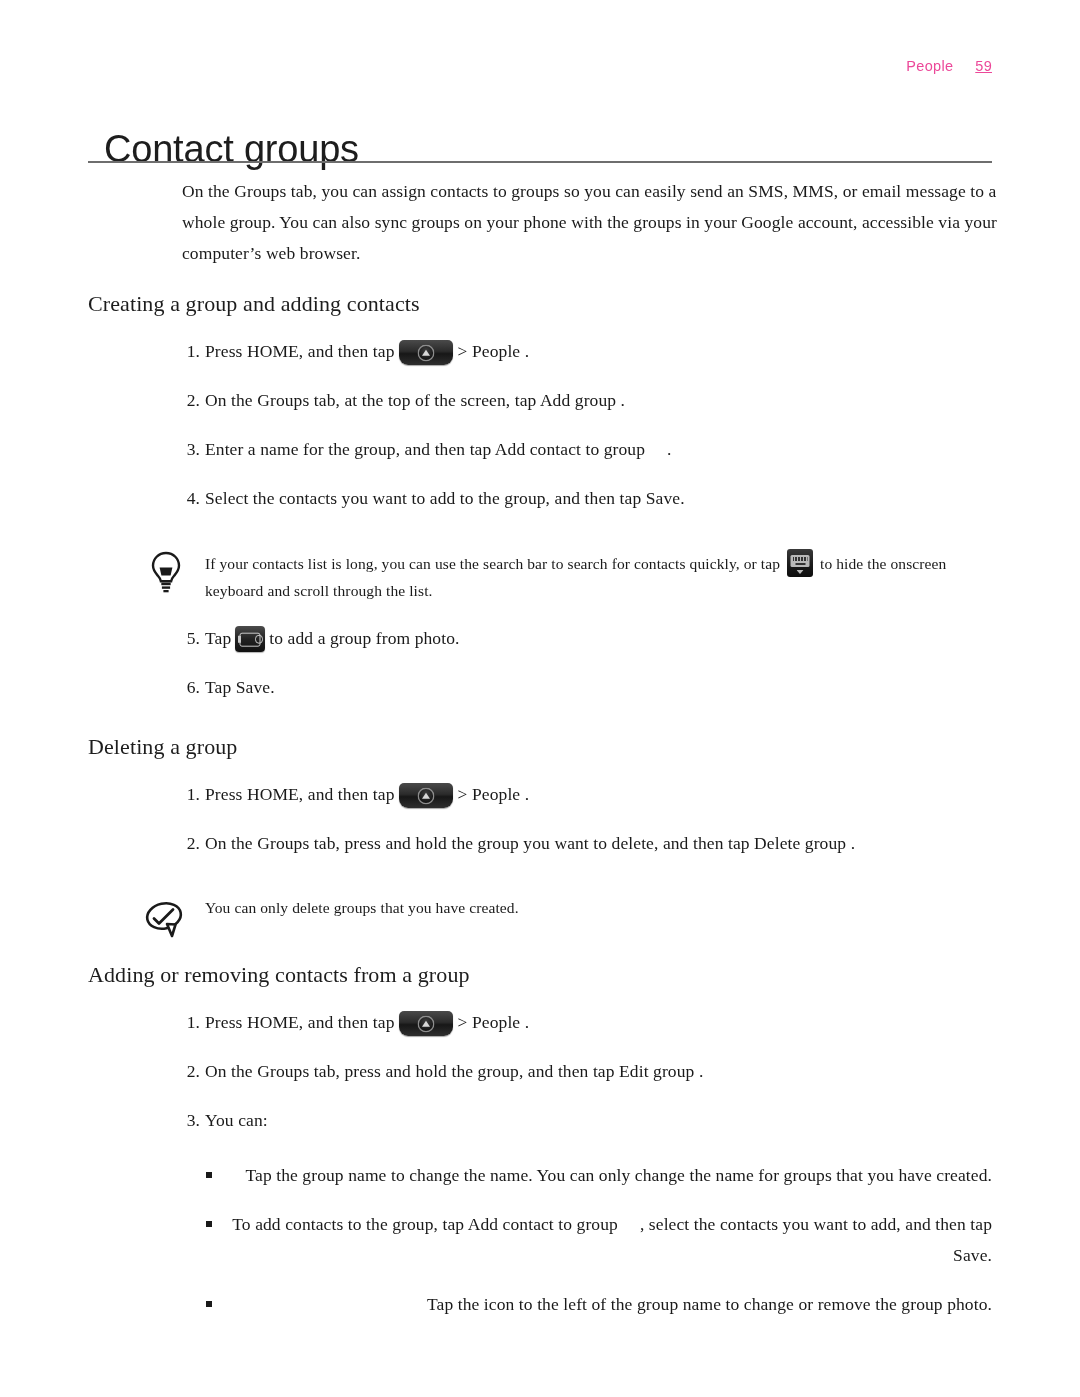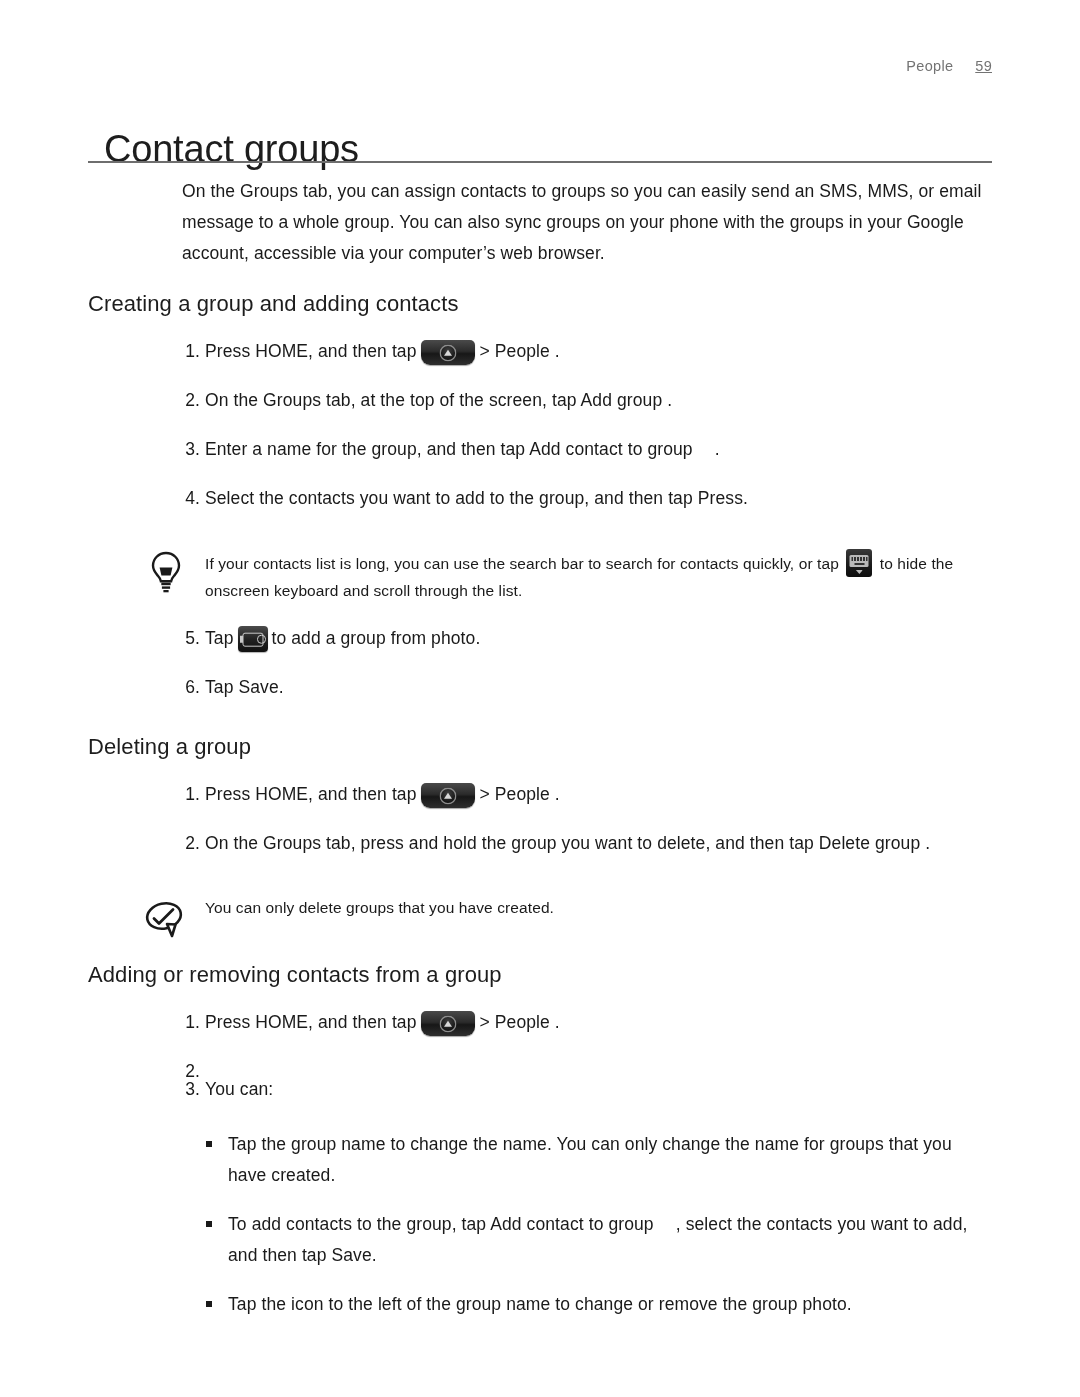--- a/index.html
+++ b/index.html
@@ -15,21 +15,21 @@
     position: relative;
     overflow: hidden;
   }
 
   
   .page-header {
     position: absolute;
     top: 58px;
     right: 88px;
     font-size: 14.5px;
-    color: #737373;
+    color: #ec4899;
     letter-spacing: 0.2px;
     display: flex;
     align-items: baseline;
     gap: 22px;
   }
   .page-header .hdr-title { letter-spacing: 0.3px; }
   .page-header .hdr-page  { letter-spacing: 0.3px; text-decoration: underline; }
 
   
   .doc-title {
@@ -50,20 +50,21 @@
     height: 2px;
     background: #6e6e6e;
   }
 
   
   .content {
     position: absolute;
     top: 176px;
     left: 0;
     width: 1080px;
+    font-family: Liberation Serif, serif;
   }
 
   .intro {
     margin: 0 0 0 0;
     padding: 0 80px 0 182px;
     font-size: 17.5px;
     line-height: 31px;
     color: #1a1a1a;
     letter-spacing: 0.1px;
   }
@@ -97,20 +98,21 @@
     width: 22px;
     text-align: right;
     font-size: 17.5px;
   }
 
   
   ul.subbullets {
     margin: 6px 0 0 0;
     padding: 0;
     list-style: none;
+    text-align: right;
   }
   ul.subbullets > li {
     position: relative;
     margin: 0 88px 0 228px;
     padding: 9px 0 9px 0;
     font-size: 17.5px;
     line-height: 31px;
     letter-spacing: 0.1px;
   }
   ul.subbullets > li .sq {
@@ -279,21 +281,21 @@
     <li>
       <span class="num">1.</span><span>Press HOME, and then tap</span><span class="ico ico-home"><span class="disc"></span><span class="tri"></span></span><span>&gt; People .</span>
     </li>
     <li>
       <span class="num">2.</span><span>On the Groups  tab, at the top of the screen, tap Add group   .</span>
     </li>
     <li>
       <span class="num">3.</span><span>Enter a name for the group, and then tap Add contact to group</span><span class="gapwide"></span><span>.</span>
     </li>
     <li>
-      <span class="num">4.</span><span>Select the contacts you want to add to the group, and then tap Press.</span>
+      <span class="num">4.</span><span>Select the contacts you want to add to the group, and then tap Save.</span>
     </li>
   </ol>
 
   <div class="callout tip">
     <span class="callout-icon">
       <svg width="52" height="52" viewBox="0 0 52 52">
         <path d="M26 8 C18.5 8 13 13.8 13 20.6 C13 25.4 15.6 28.2 17.9 30.8 C19.6 32.7 20.6 34.1 20.9 36.3 L31.1 36.3 C31.4 34.1 32.4 32.7 34.1 30.8 C36.4 28.2 39 25.4 39 20.6 C39 13.8 33.5 8 26 8 Z" fill="none" stroke="#1a1a1a" stroke-width="2.4"></path>
         <path d="M19.6 22.5 L32.4 22.5 L30.6 30.5 L21.4 30.5 Z" fill="#1a1a1a"></path>
         <rect x="21.3" y="37.6" width="9.4" height="2.6" fill="#1a1a1a"></rect>
         <rect x="21.9" y="41.4" width="8.2" height="2.4" fill="#1a1a1a"></rect>
@@ -336,21 +338,21 @@
     <span>You can only delete groups that you have created.</span>
   </div>
 
   <h2 class="section">Adding or removing contacts from a group</h2>
 
   <ol class="steps">
     <li>
       <span class="num">1.</span><span>Press HOME, and then tap</span><span class="ico ico-home"><span class="disc"></span><span class="tri"></span></span><span>&gt; People .</span>
     </li>
     <li>
-      <span class="num">2.</span>
+      <span class="num">2.</span><span>On the Groups  tab, press and hold the group, and then tap Edit group  .</span>
     </li>
     <li>
       <span class="num">3.</span><span>You can:</span>
     </li>
   </ol>
 
   <ul class="subbullets">
     <li>
       <span class="sq"></span><span>Tap the group name to change the name. You can only change the name for groups that you have created.</span>
     </li>

